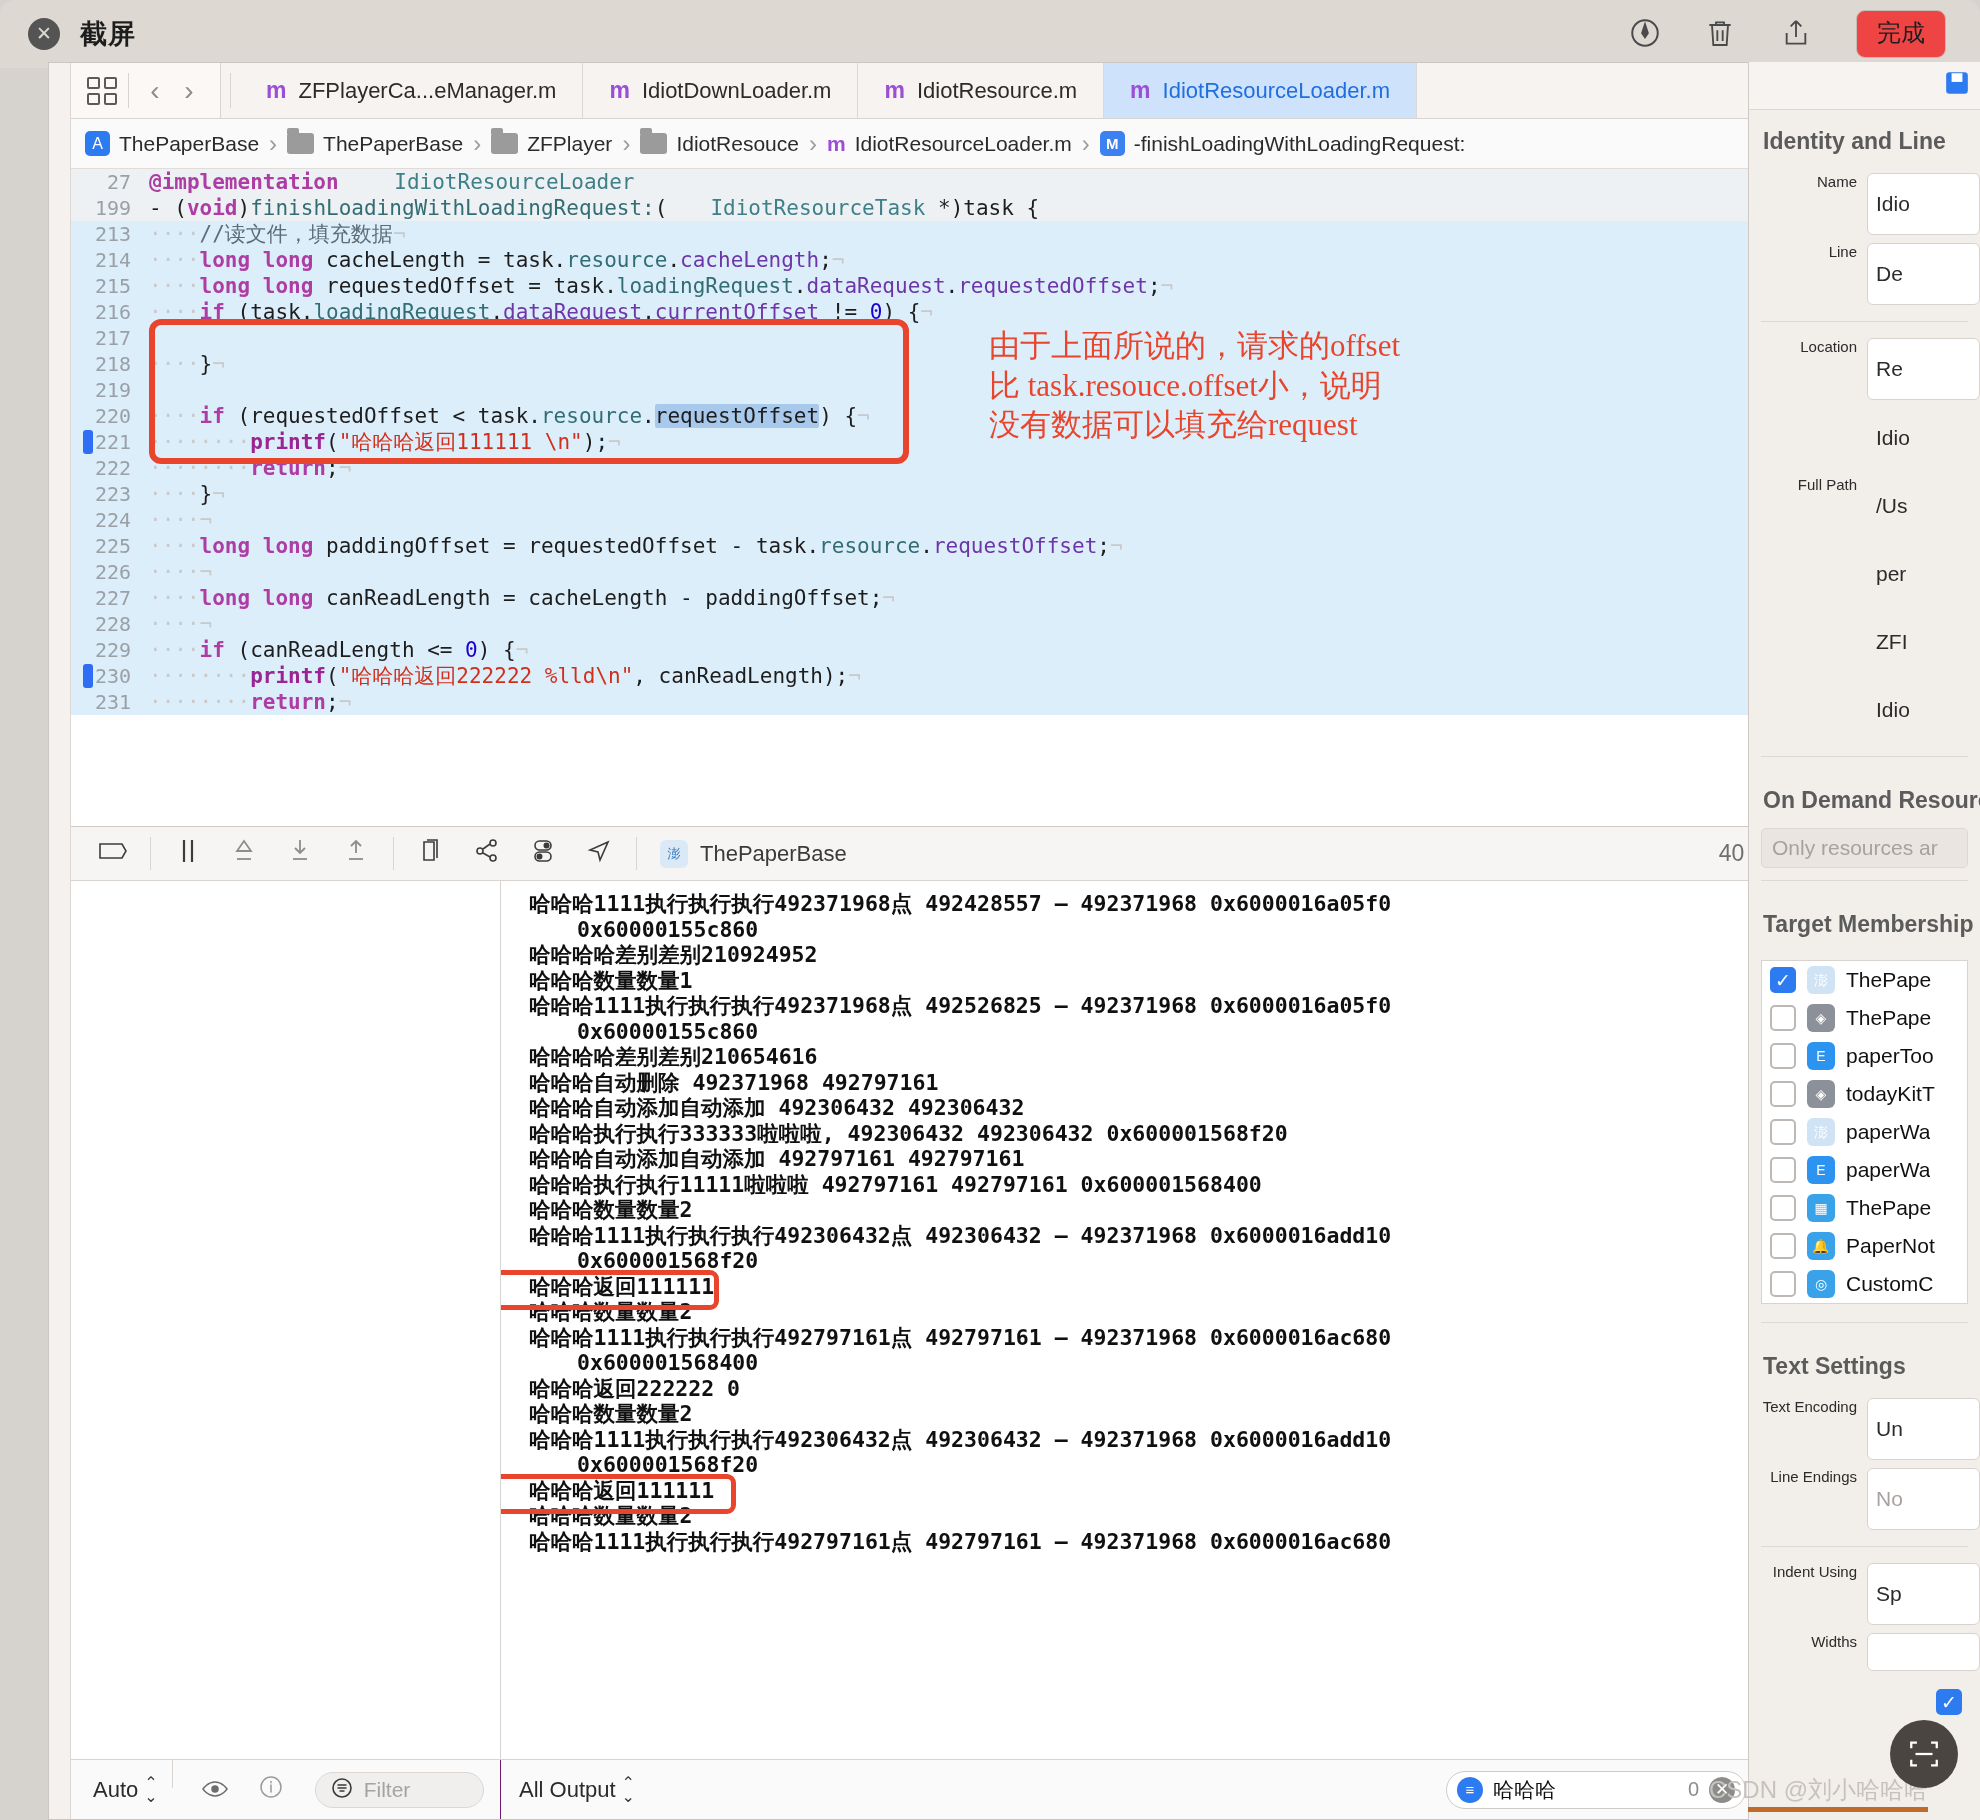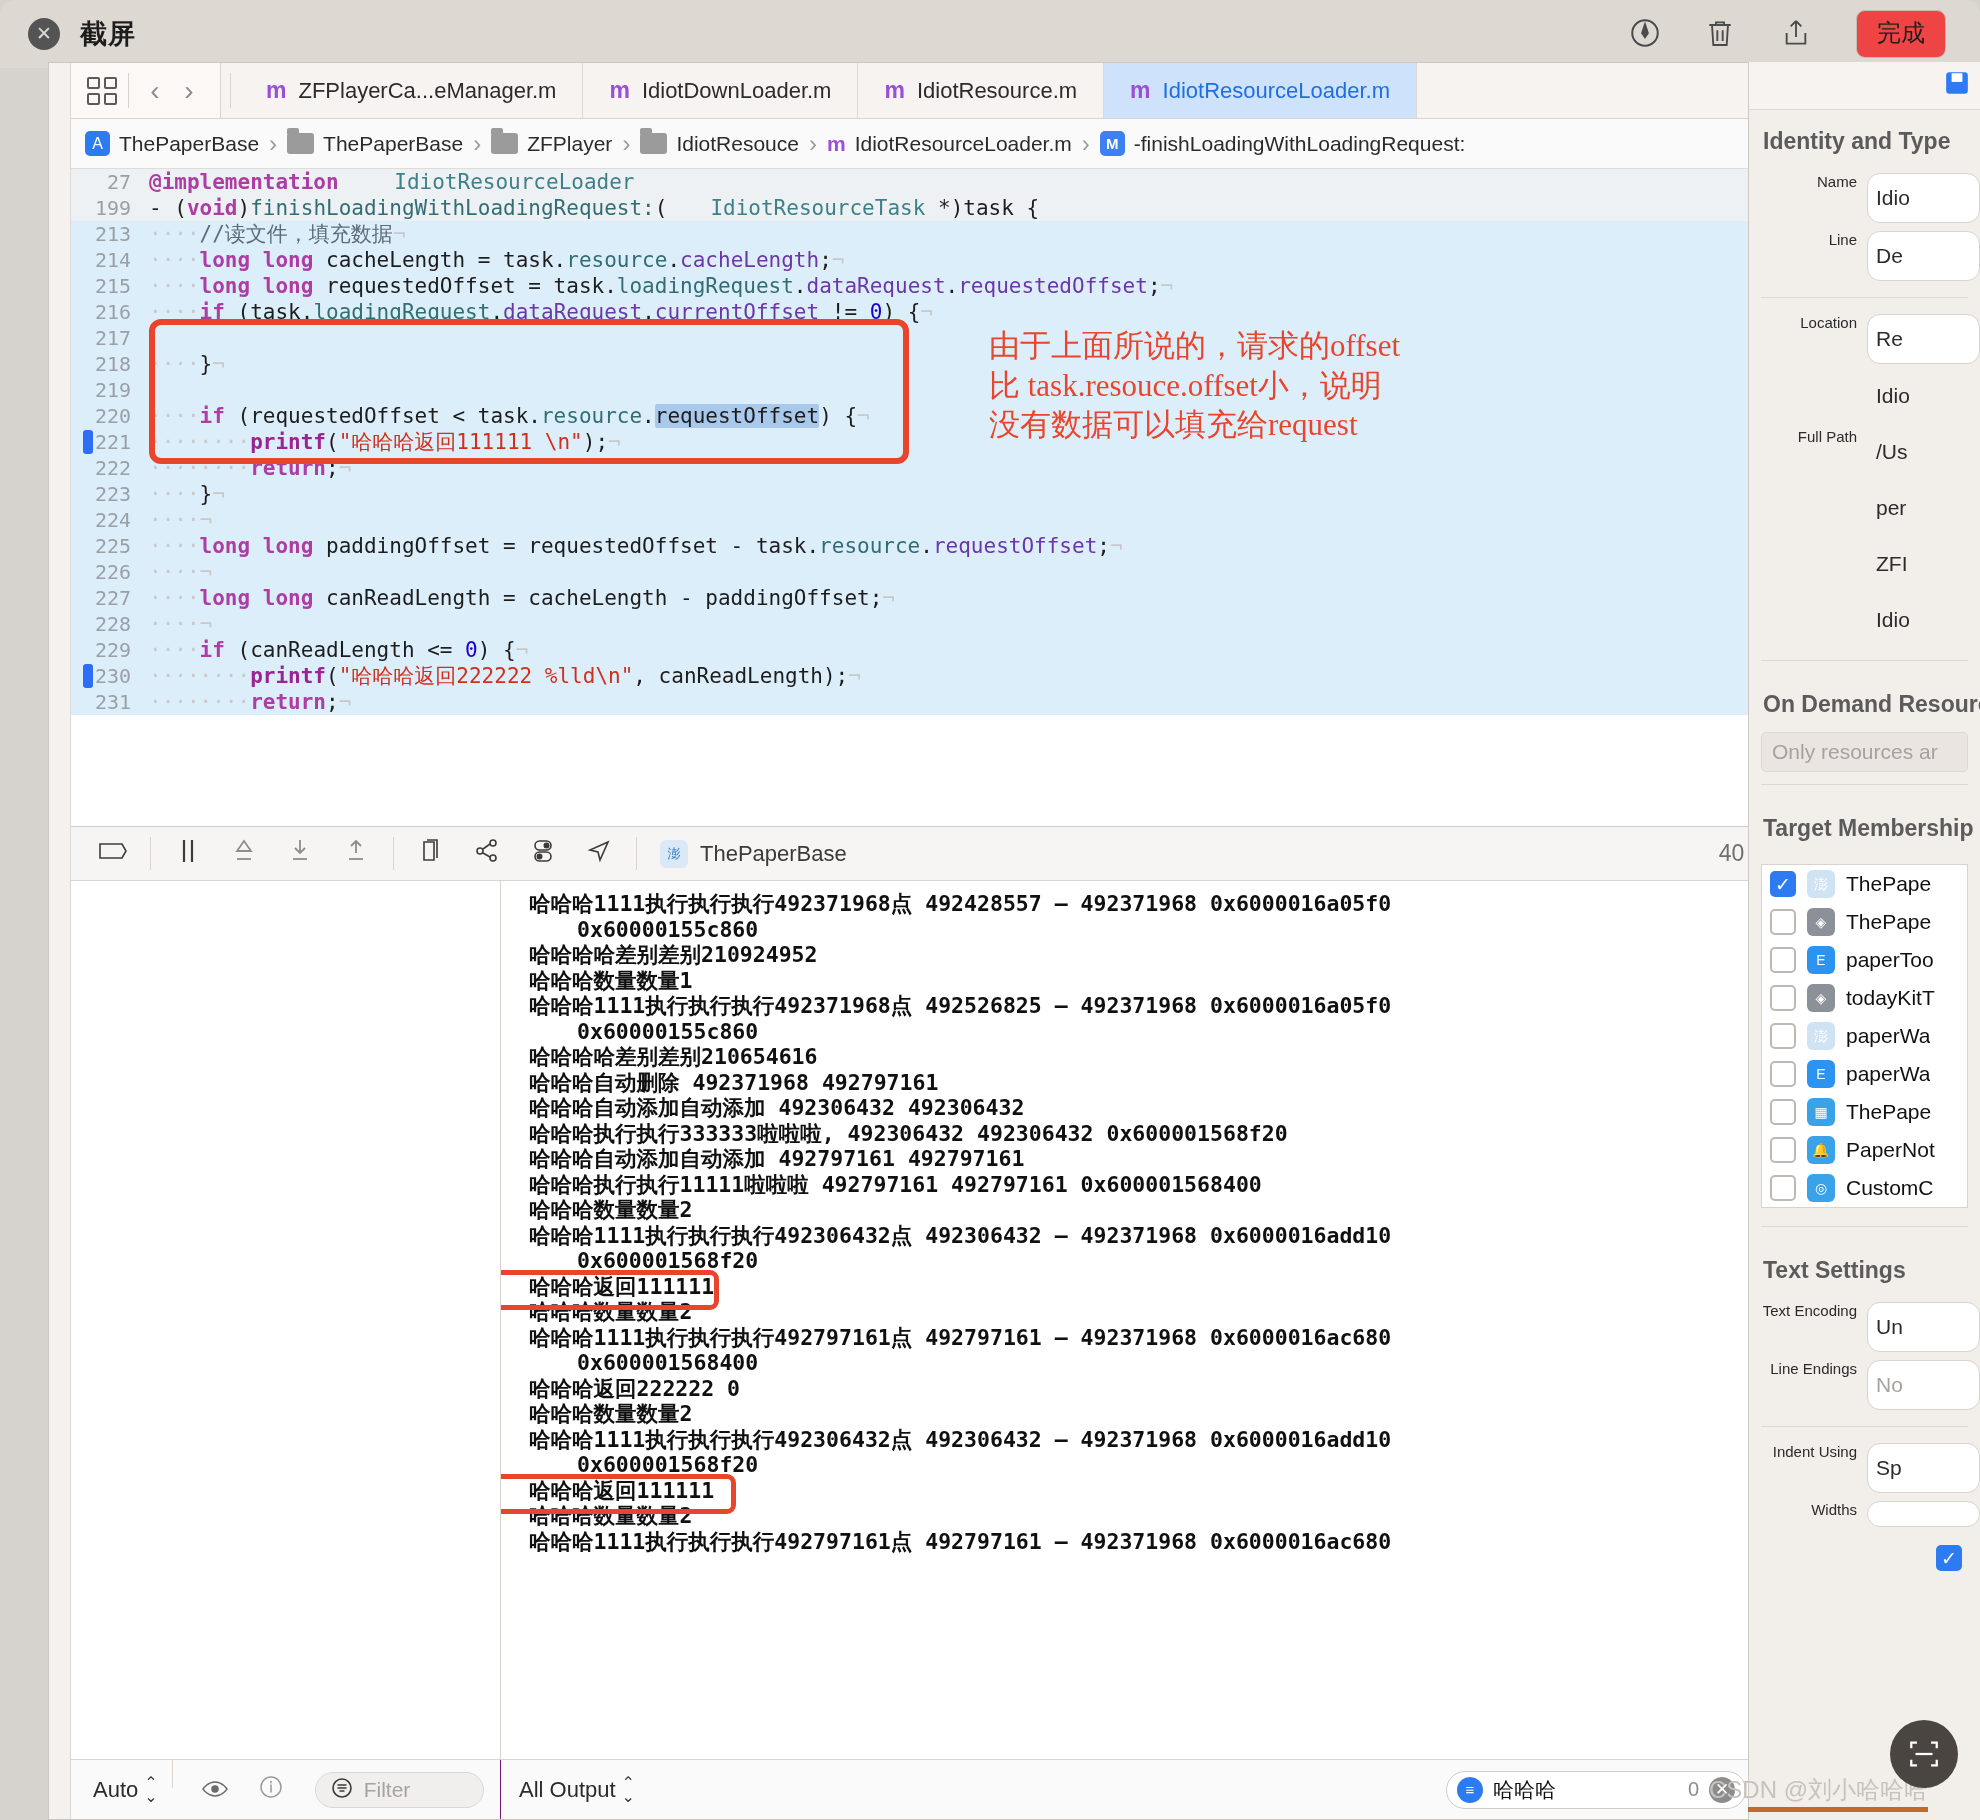--- a/index.html
+++ b/index.html
@@ -194,21 +194,21 @@
   .inspector {
     position: absolute; right: 0; top: 62px; width: 232px; height: 1758px;
     background: #f2eeea; border-left: 1px solid #cfcac6; overflow: hidden;
     font-size: 21px; color: #2b2b2b;
   }
   .insp-top { height: 48px; background: #f7f3f0; border-bottom: 1px solid #ddd8d4;
               display: flex; align-items: center; justify-content: flex-end; padding-right: 10px; }
   .insp-h { font-size: 23px; font-weight: 700; color: #5b5b5b; padding: 18px 0 14px 14px; white-space: nowrap; }
   .frow { display: flex; align-items: flex-start; gap: 10px; padding: 4px 0 4px 0; }
   .flabel { width: 108px; text-align: right; color: #2b2b2b; font-size: 15px; white-space: nowrap; flex: none; }
-  .fval { background: #fff; border: 1px solid #d8d3cf; border-radius: 13px; padding: 12px 8px;
+  .fval { background: #fff; border: 1px solid #d8d3cf; border-radius: 6px; padding: 18px 8px;
           font-size: 21px; white-space: nowrap; overflow: hidden; flex: 1; }
   .fval.plainv { background: transparent; border: none; color: #2b2b2b; padding-left: 9px; }
   .hr { height: 1px; background: #ddd8d4; margin: 12px 12px; }
   .odr-box { margin: 0 12px; background: #eae5e1; border: 1px solid #ddd8d4; border-radius: 5px;
              color: #a7a2a0; font-size: 21px; padding: 7px 10px; white-space: nowrap; overflow: hidden; }
   .tm-list { margin: 8px 12px 0 12px; background: #fff; border: 1px solid #d8d3cf; overflow: hidden; }
   .tm-row { display: flex; align-items: center; gap: 11px; padding: 5px 8px; white-space: nowrap; }
   .cbx { width: 26px; height: 26px; border: 2px solid #bdb8b4; border-radius: 5px; background: #fff; flex: none; }
   .cbx.on { background: #2d7bf0; border-color: #2d7bf0; color: #fff; font-size: 19px;
             text-align: center; line-height: 24px; font-weight: bold; }
@@ -597,21 +597,21 @@
   <div class="inspector">
     <div class="insp-top">
       <span>
         <svg width="26" height="26" viewBox="0 0 24 24" fill="#2d7bf0">
             <rect x="2" y="2" width="20" height="20" rx="3"></rect>
             <rect x="7" y="3" width="10" height="8" fill="#fff"></rect>
           </svg>
       </span>
     </div>
 
-    <div class="insp-h">Identity and Type</div>
+    <div class="insp-h">Identity and Line</div>
     <div id="identity-rows">
         <div class="frow">
           <span class="flabel">Name</span>
           <span class="fval">Idio</span>
         </div>
         <div class="frow">
           <span class="flabel">Line</span>
           <span class="fval">De</span>
         </div>
         <div class="hr"></div>

